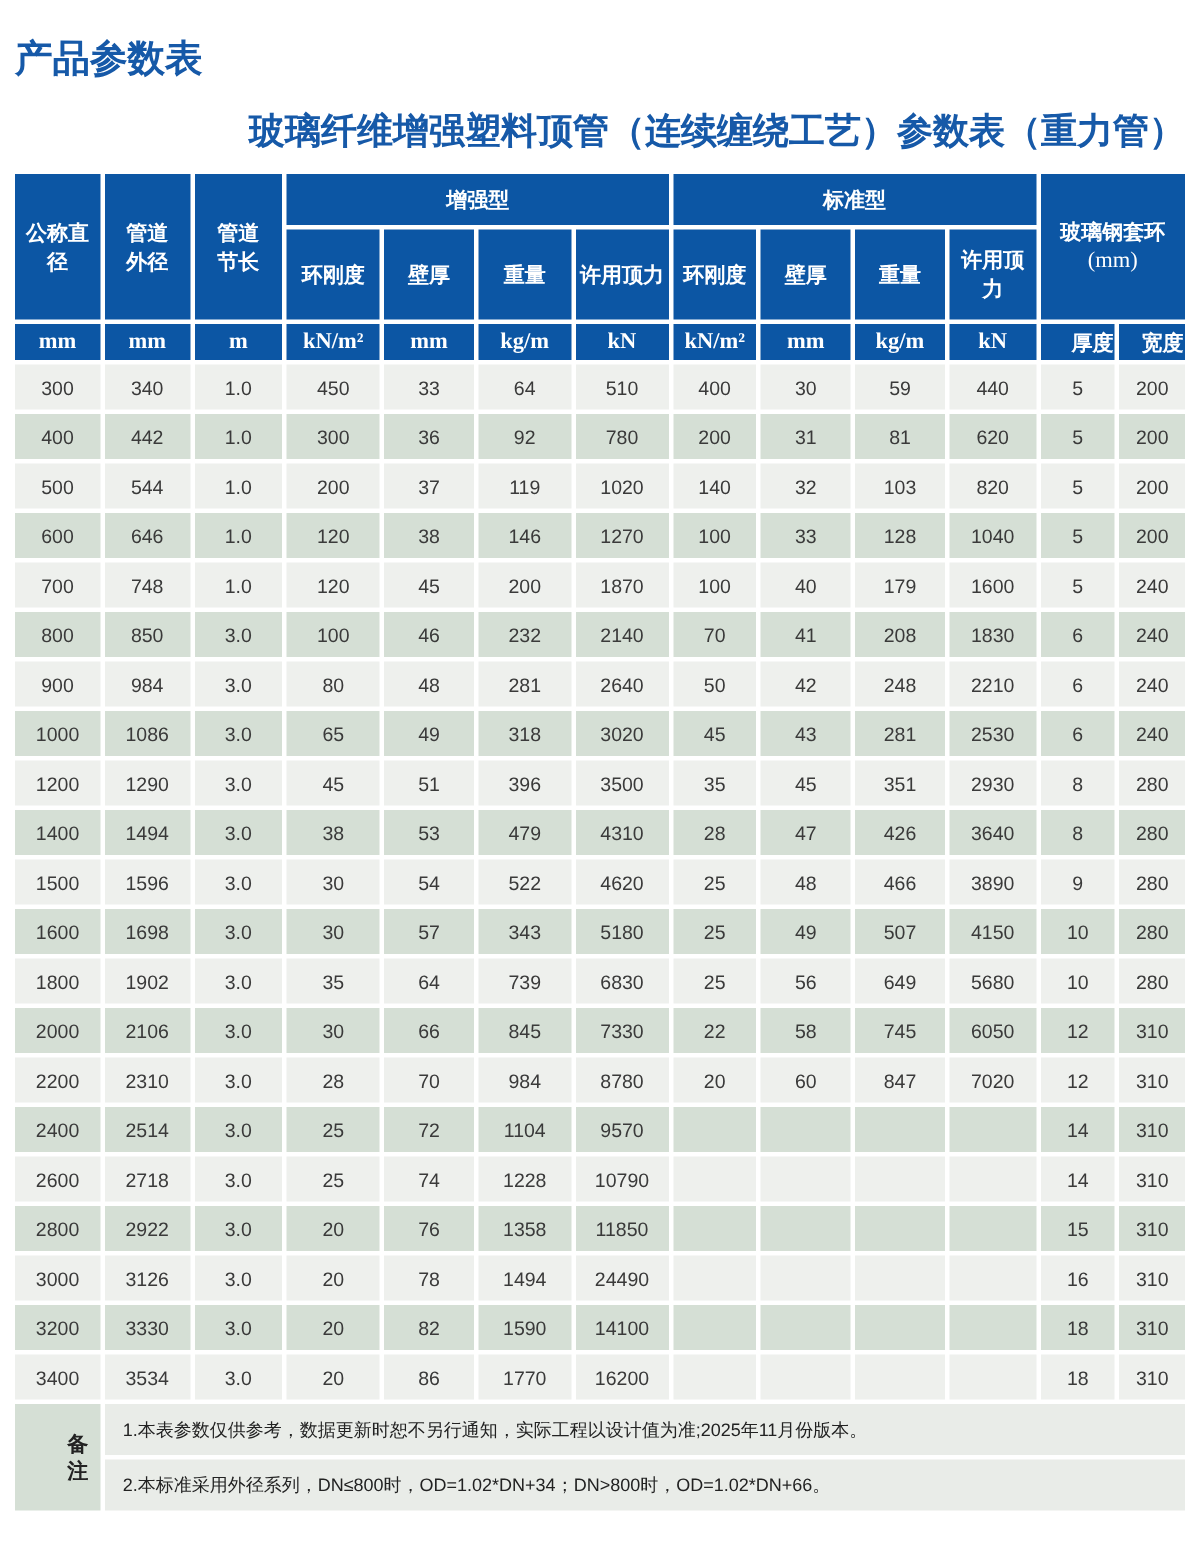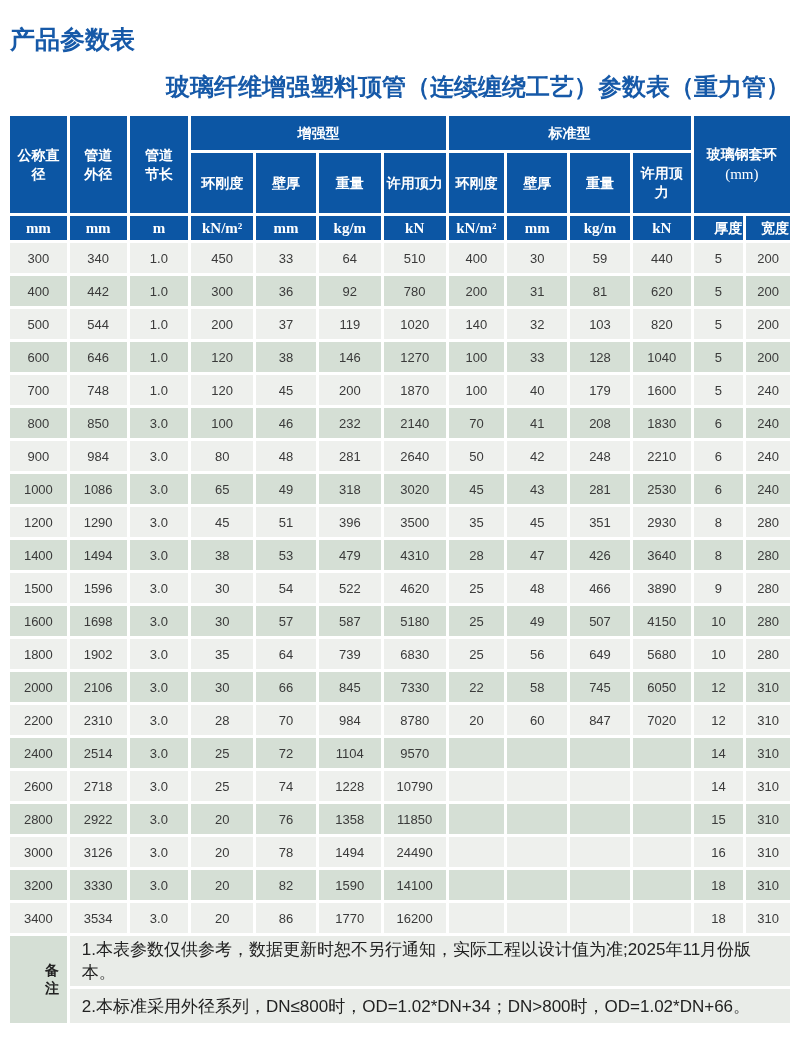--- a/index.html
+++ b/index.html
@@ -52,21 +52,21 @@
     color:var(--cell-text);padding:0 1px;
   }
   .param-table tbody tr:nth-child(odd) td{background:var(--row-light);}
   .param-table tbody tr:nth-child(even) td{background:var(--row-green);}
   .param-table tfoot td.notes-label{
     background:var(--notes-label-bg);text-align:center;
     font-size:14px;font-weight:bold;color:#222;padding-left:28px;
   }
   .param-table tfoot td.note-cell{
     background:var(--note-bg);text-align:left;
-    font-size:17px;height:34px;padding:2px 6px 2px 12px;color:#222;
+    font-size:12px;height:34px;padding:2px 6px 2px 12px;color:#222;
     font-family:"Liberation Sans","DejaVu Sans",sans-serif;
   }
 </style>
 </head>
 <body>
 
 <div class="page-title">产品参数表</div>
 <div class="page-subtitle">玻璃纤维增强塑料顶管（连续缠绕工艺）参数表（重力管）</div>
 
 <table class="param-table">
@@ -290,21 +290,21 @@
         <td>3890</td>
         <td>9</td>
         <td>280</td>
       </tr>
       <tr>
         <td>1600</td>
         <td>1698</td>
         <td>3.0</td>
         <td>30</td>
         <td>57</td>
-        <td>587</td>
+        <td>343</td>
         <td>5180</td>
         <td>25</td>
         <td>49</td>
         <td>507</td>
         <td>4150</td>
         <td>10</td>
         <td>280</td>
       </tr>
       <tr>
         <td>1800</td>

